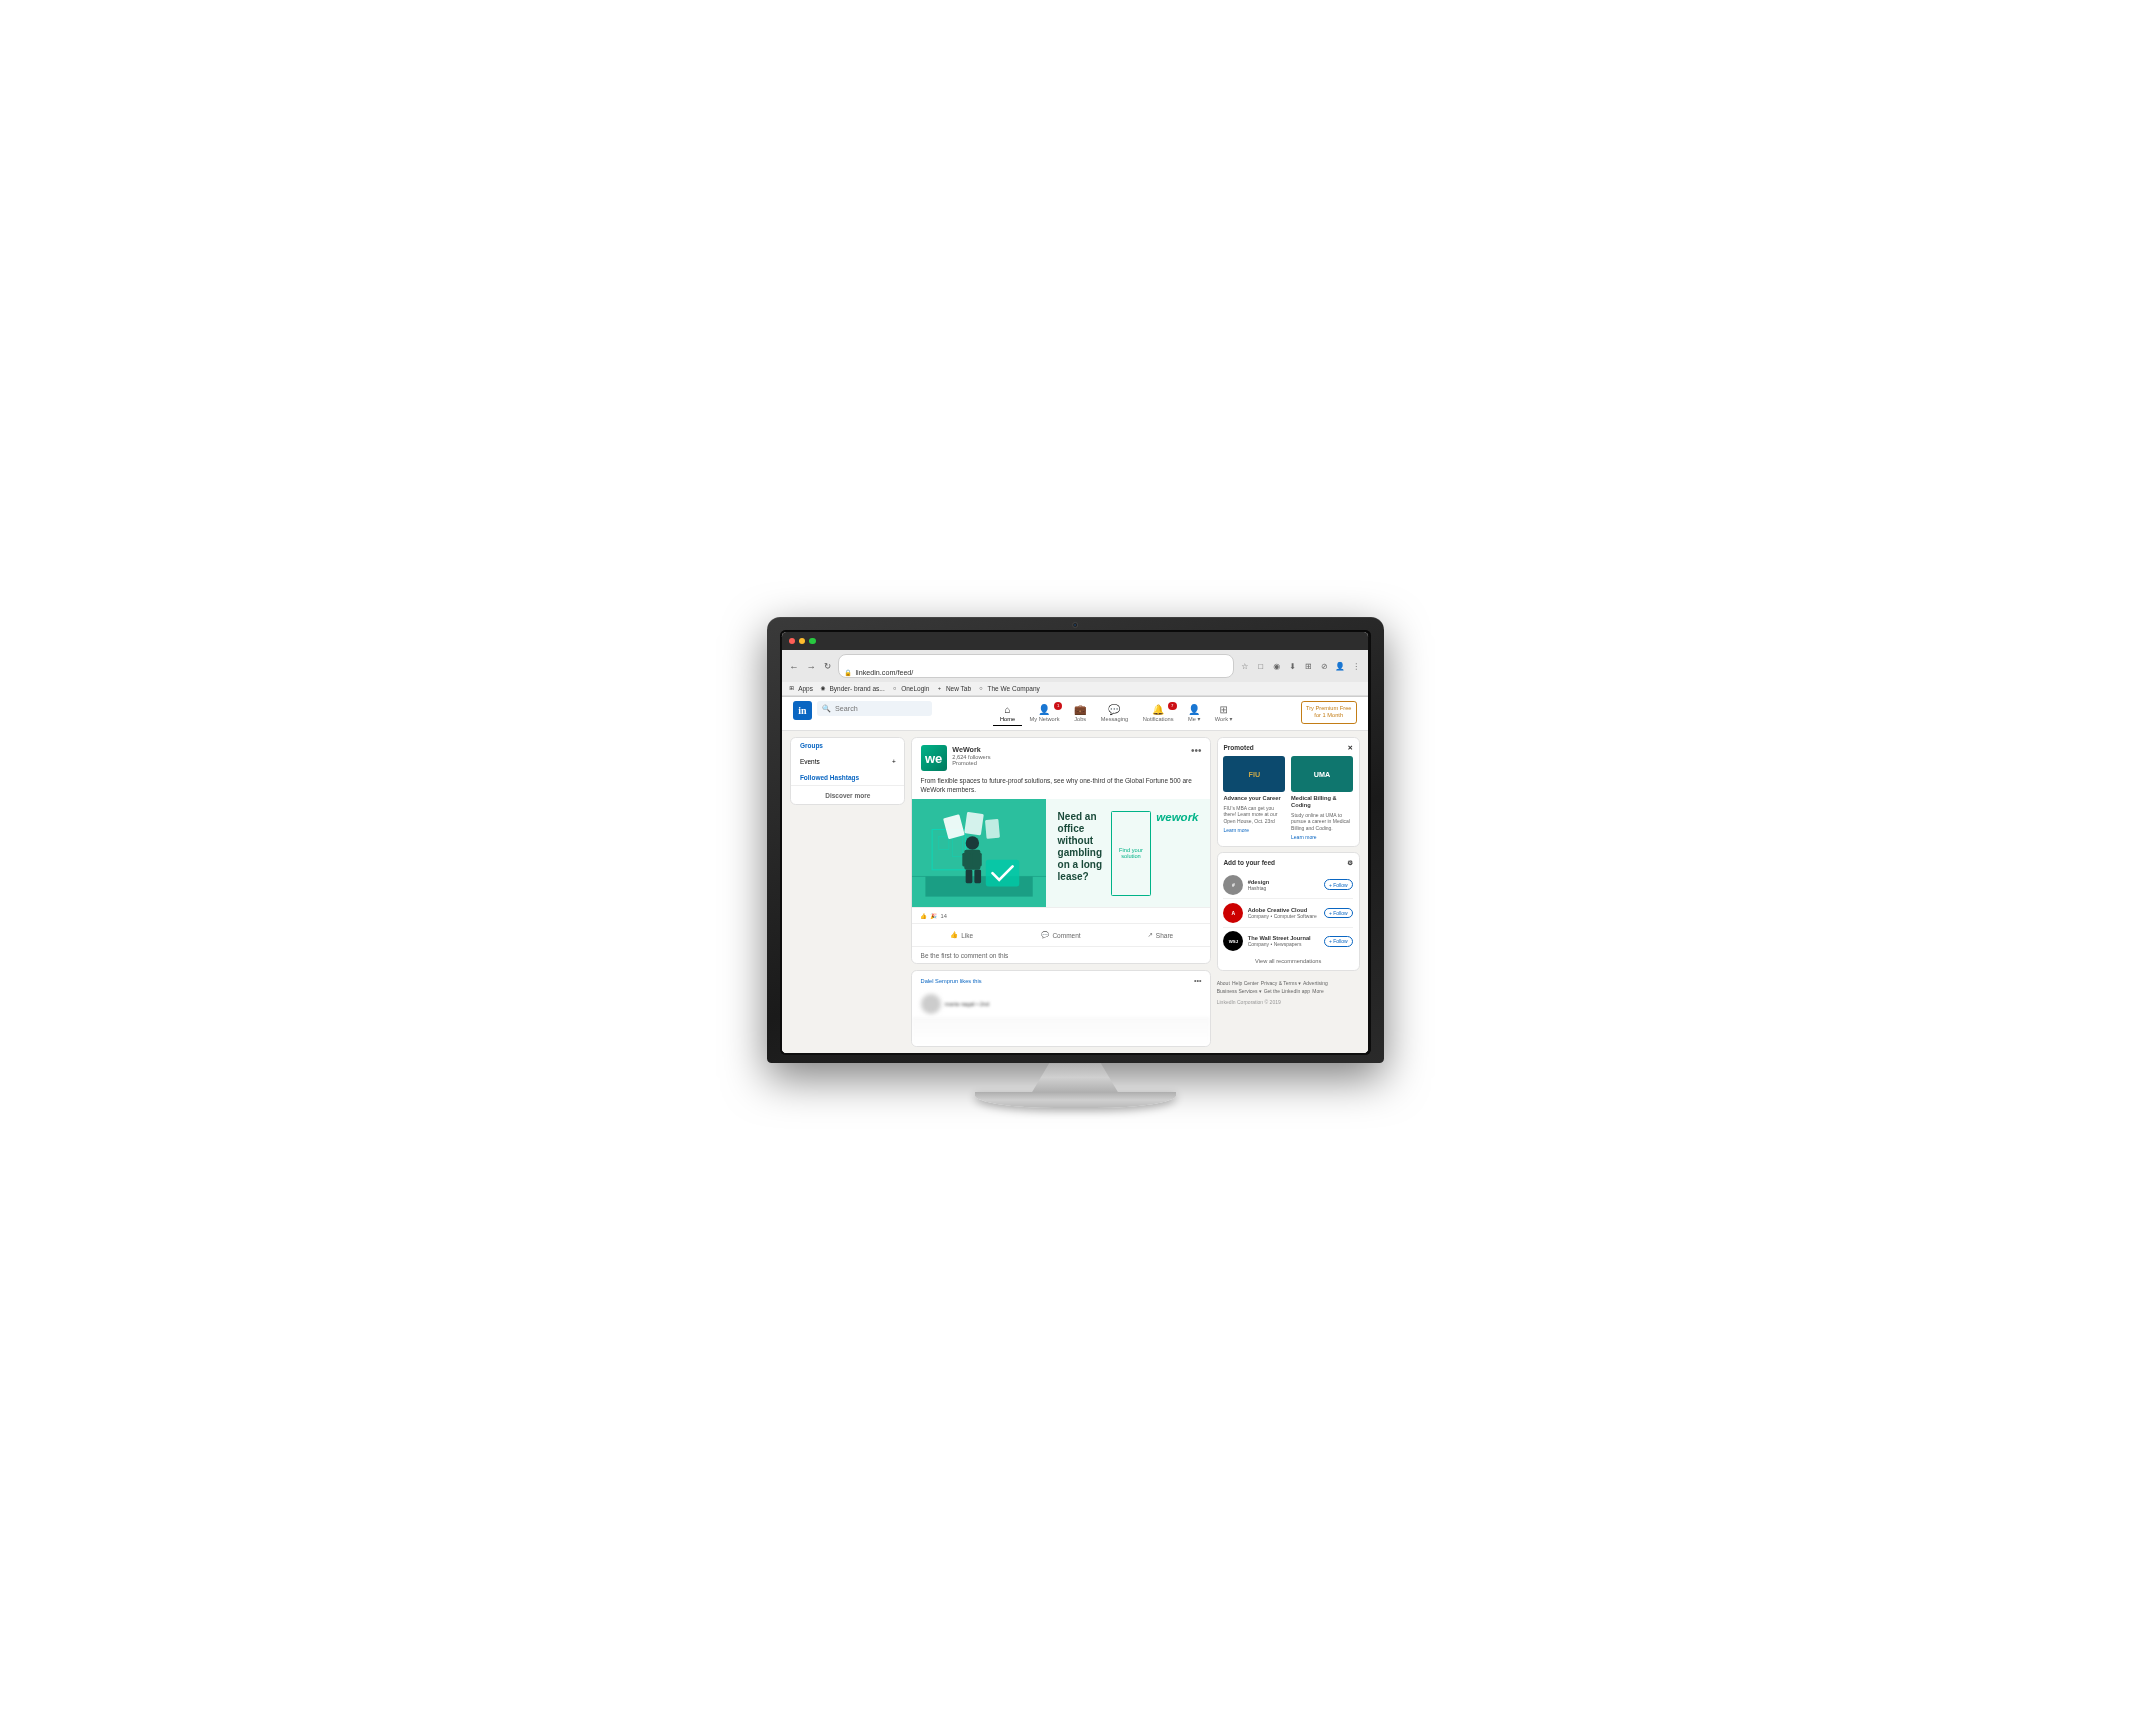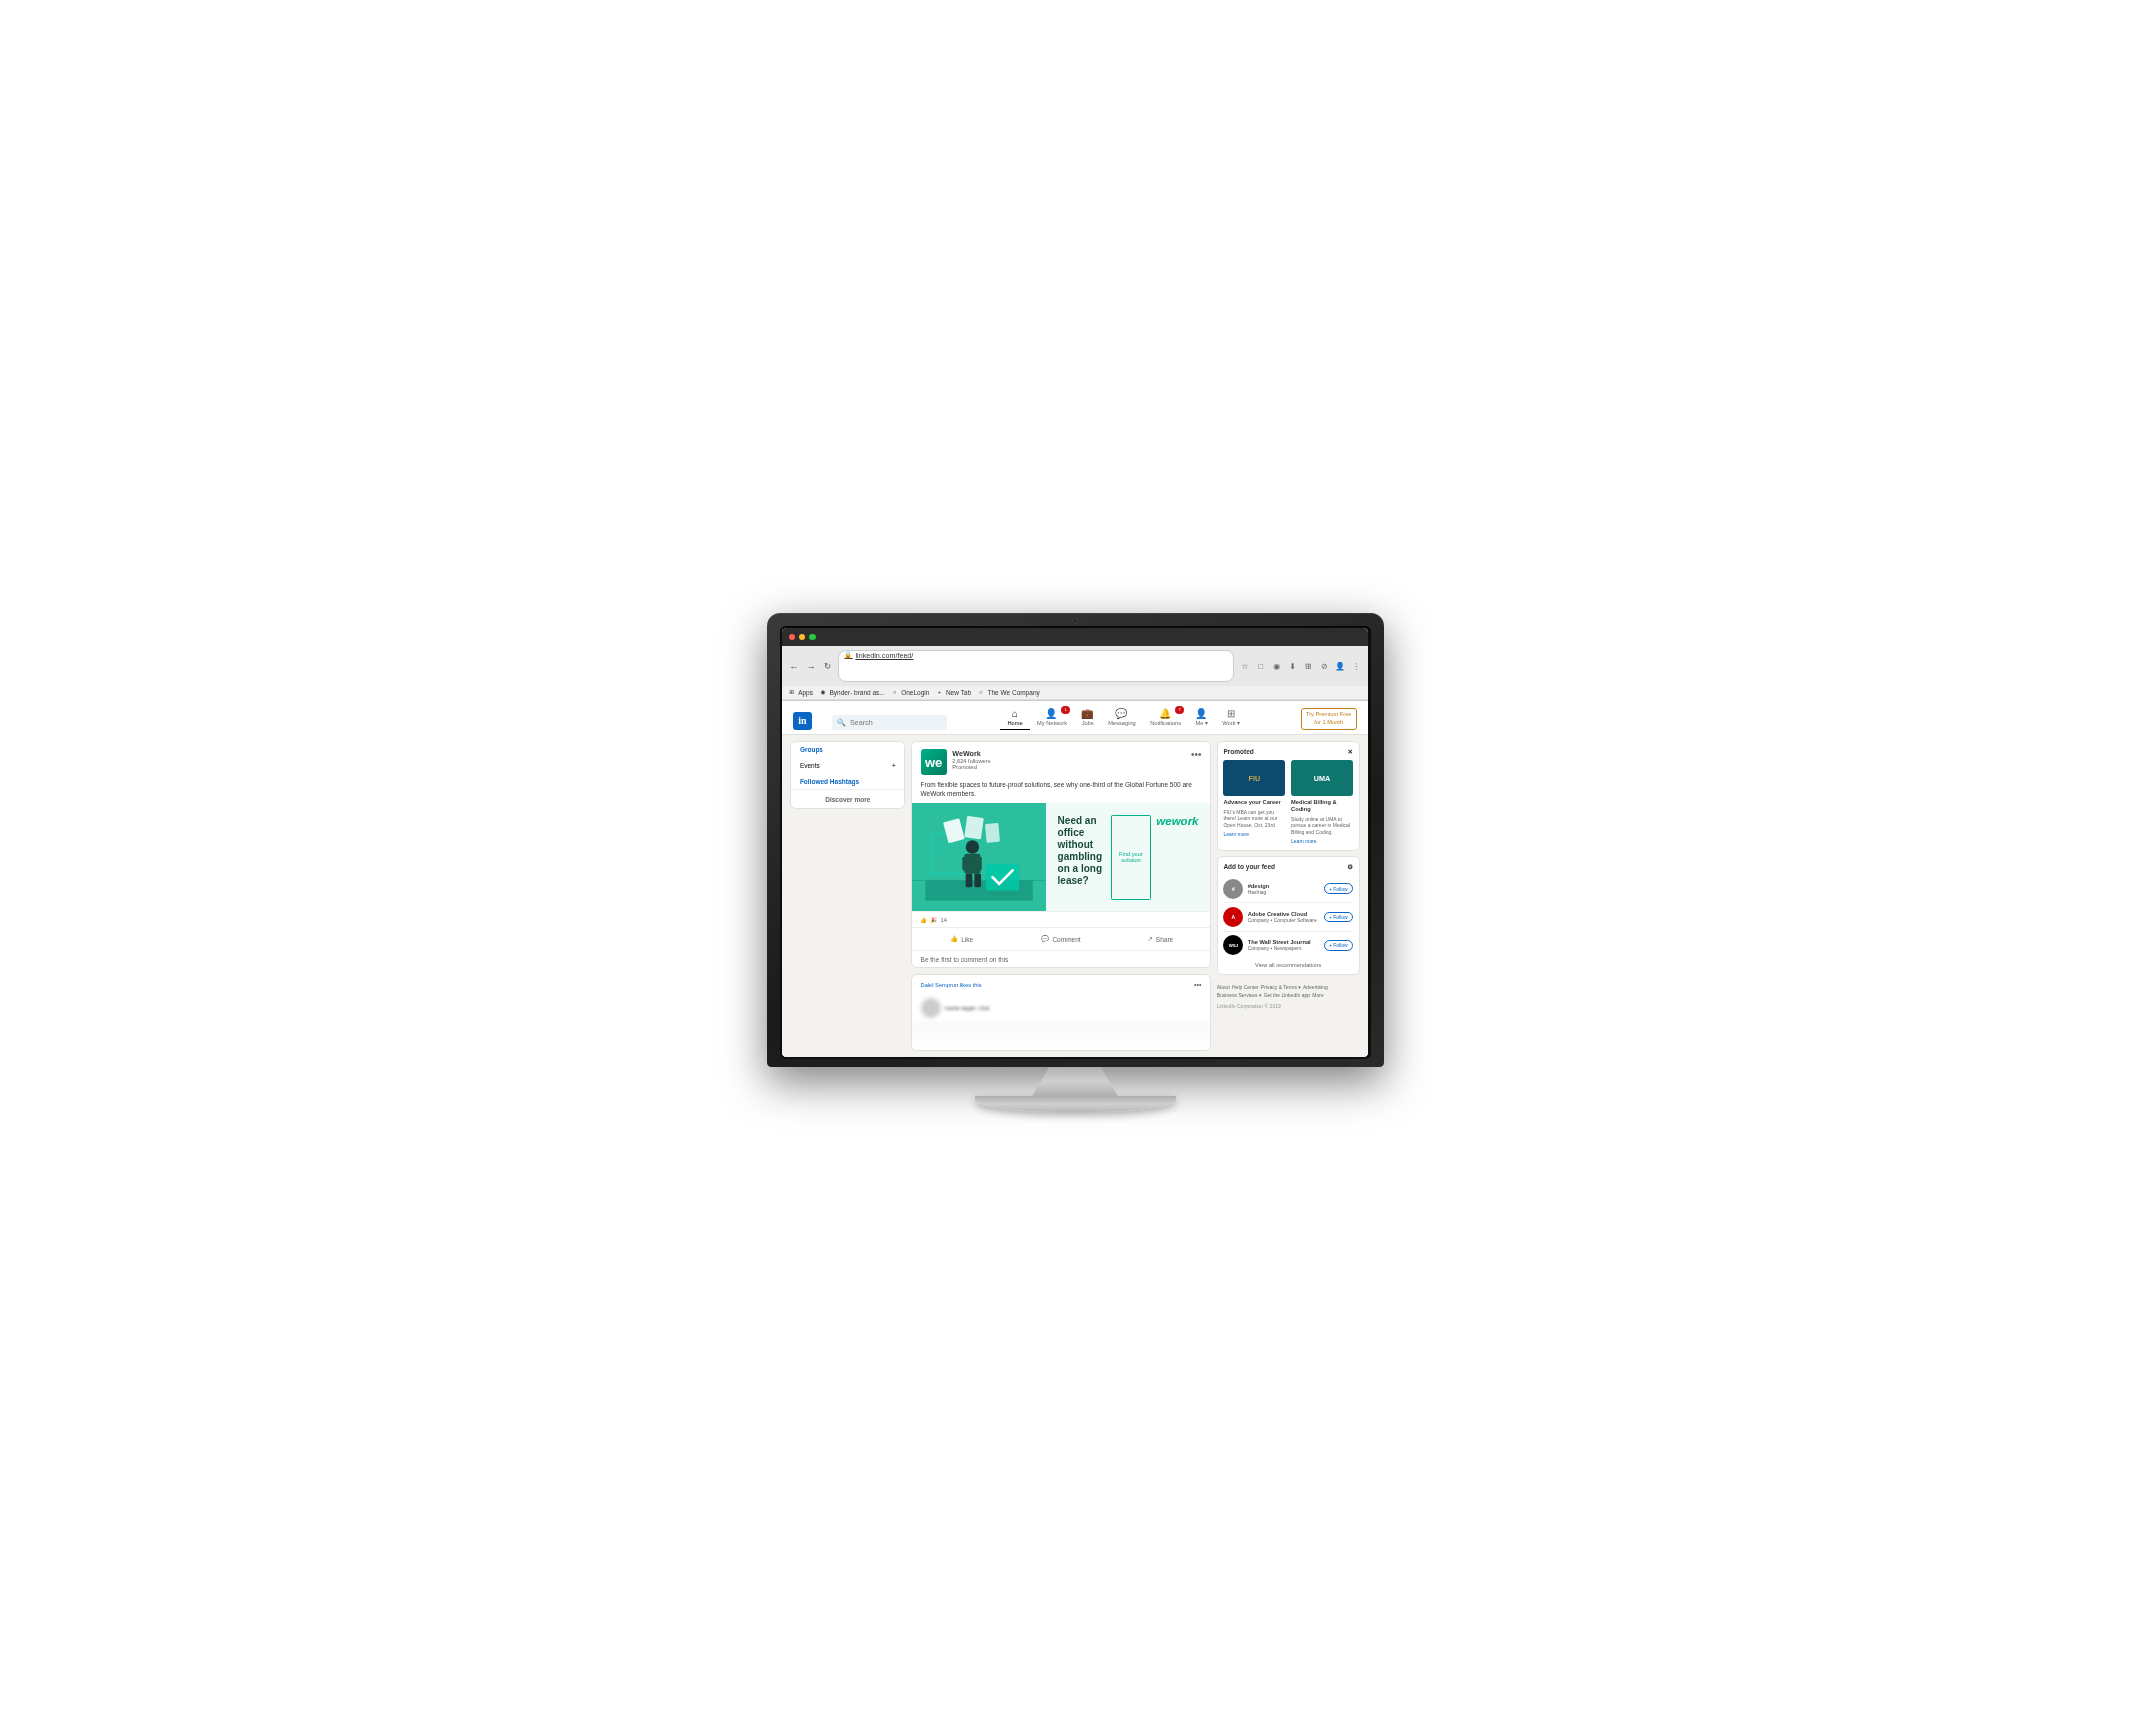--- a/index.html
+++ b/index.html
@@ -130,31 +130,30 @@
     }
 
     .refresh-btn {
       width: 11.5px; height: 11.5px;
       color: #555;
       font-size: 8.6px;
     }
 
     .address-bar {
       flex: 1;
-      height: 32px;
+      height: 24px;
       background: #fff;
       border: 0.7px solid #ccc;
       border-radius: 8px;
       display: flex;
-      align-items: flex-start;
+      align-items: flex-end;
       padding: 0 5.7px;
       gap: 2.9px;
       font-size: 7.2px;
       color: #333;
-      text-decoration: underline;
     }
 
     .lock-icon { color: #4caf50; font-size: 6.5px; }
 
     .browser-actions {
       display: flex;
       gap: 2.9px;
       align-items: center;
     }
 
@@ -202,23 +201,23 @@
     .linkedin-app {
       background: #f3f2ef;
       min-height: 344px;
     }
 
     
     .li-header {
       background: #fff;
       border-bottom: 0.7px solid #e0e0e0;
       display: flex;
-      align-items: flex-end;
+      align-items: flex-start;
       padding: 4.3px 11.5px;
-      gap: 20px;
+      gap: 5px;
       position: sticky;
       top: 0;
       z-index: 100;
     }
 
     .li-logo {
       width: 18.6px; height: 18.6px;
       background: #0a66c2;
       border-radius: 2.9px;
       display: flex;

